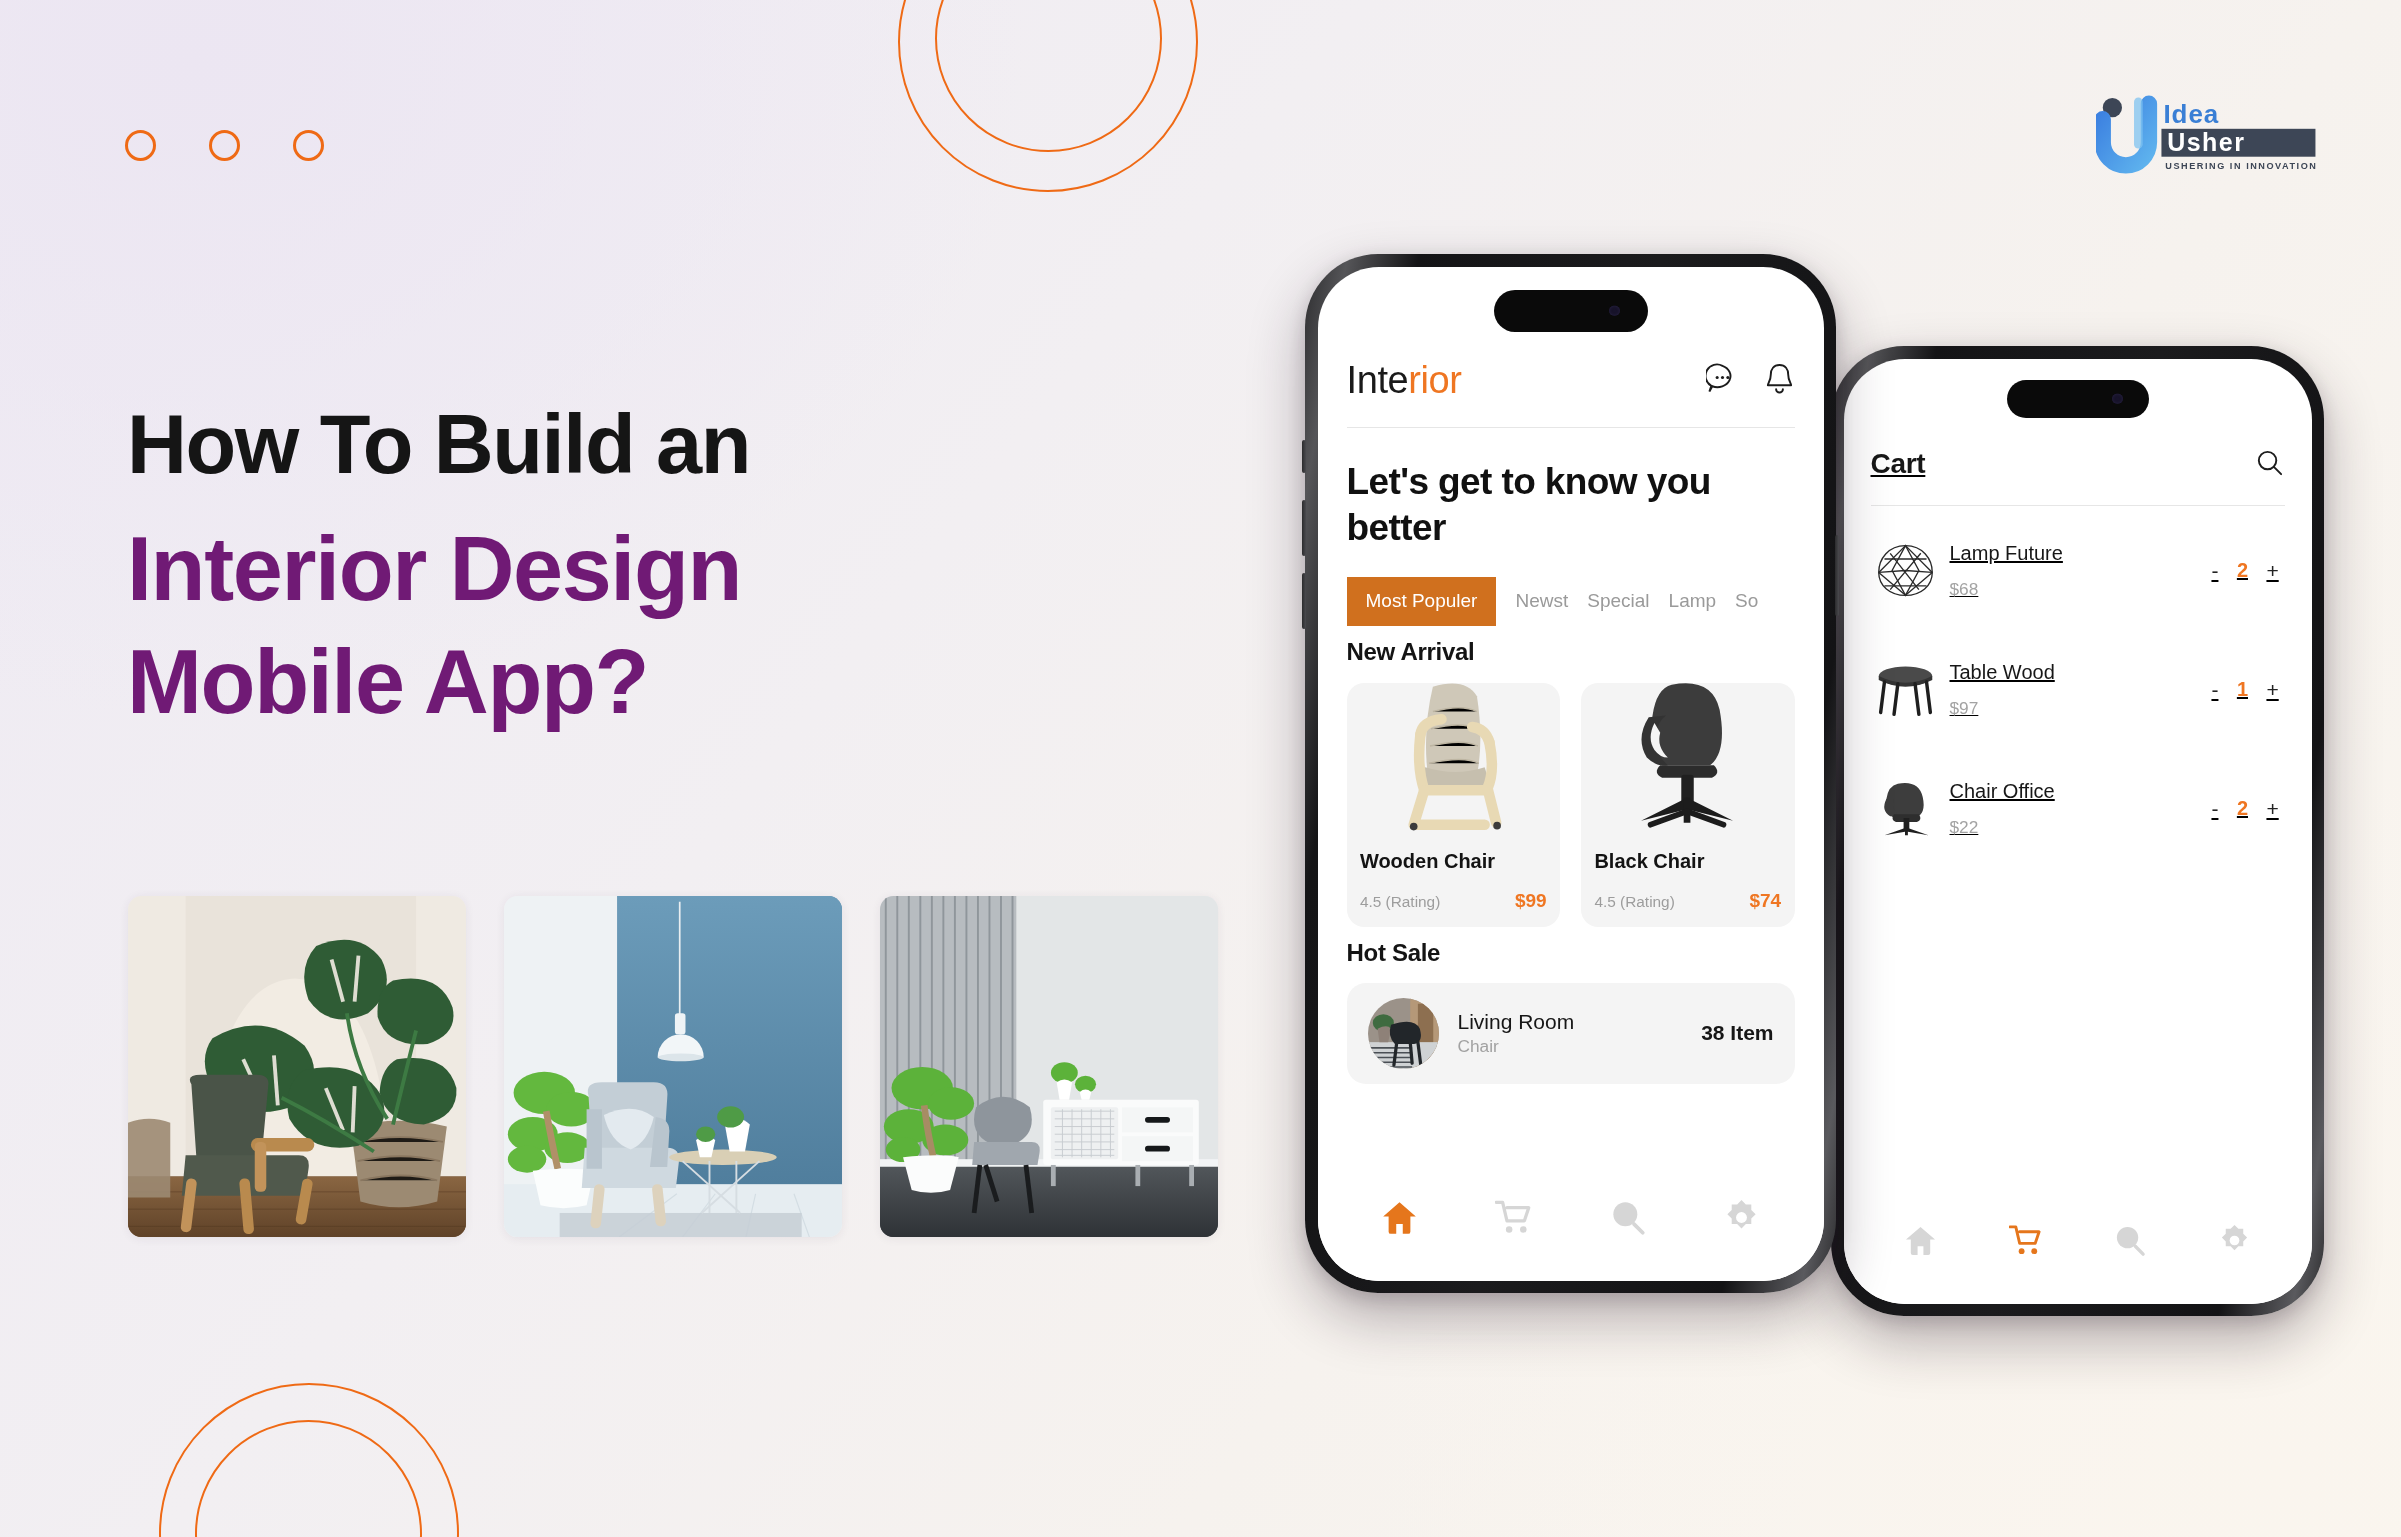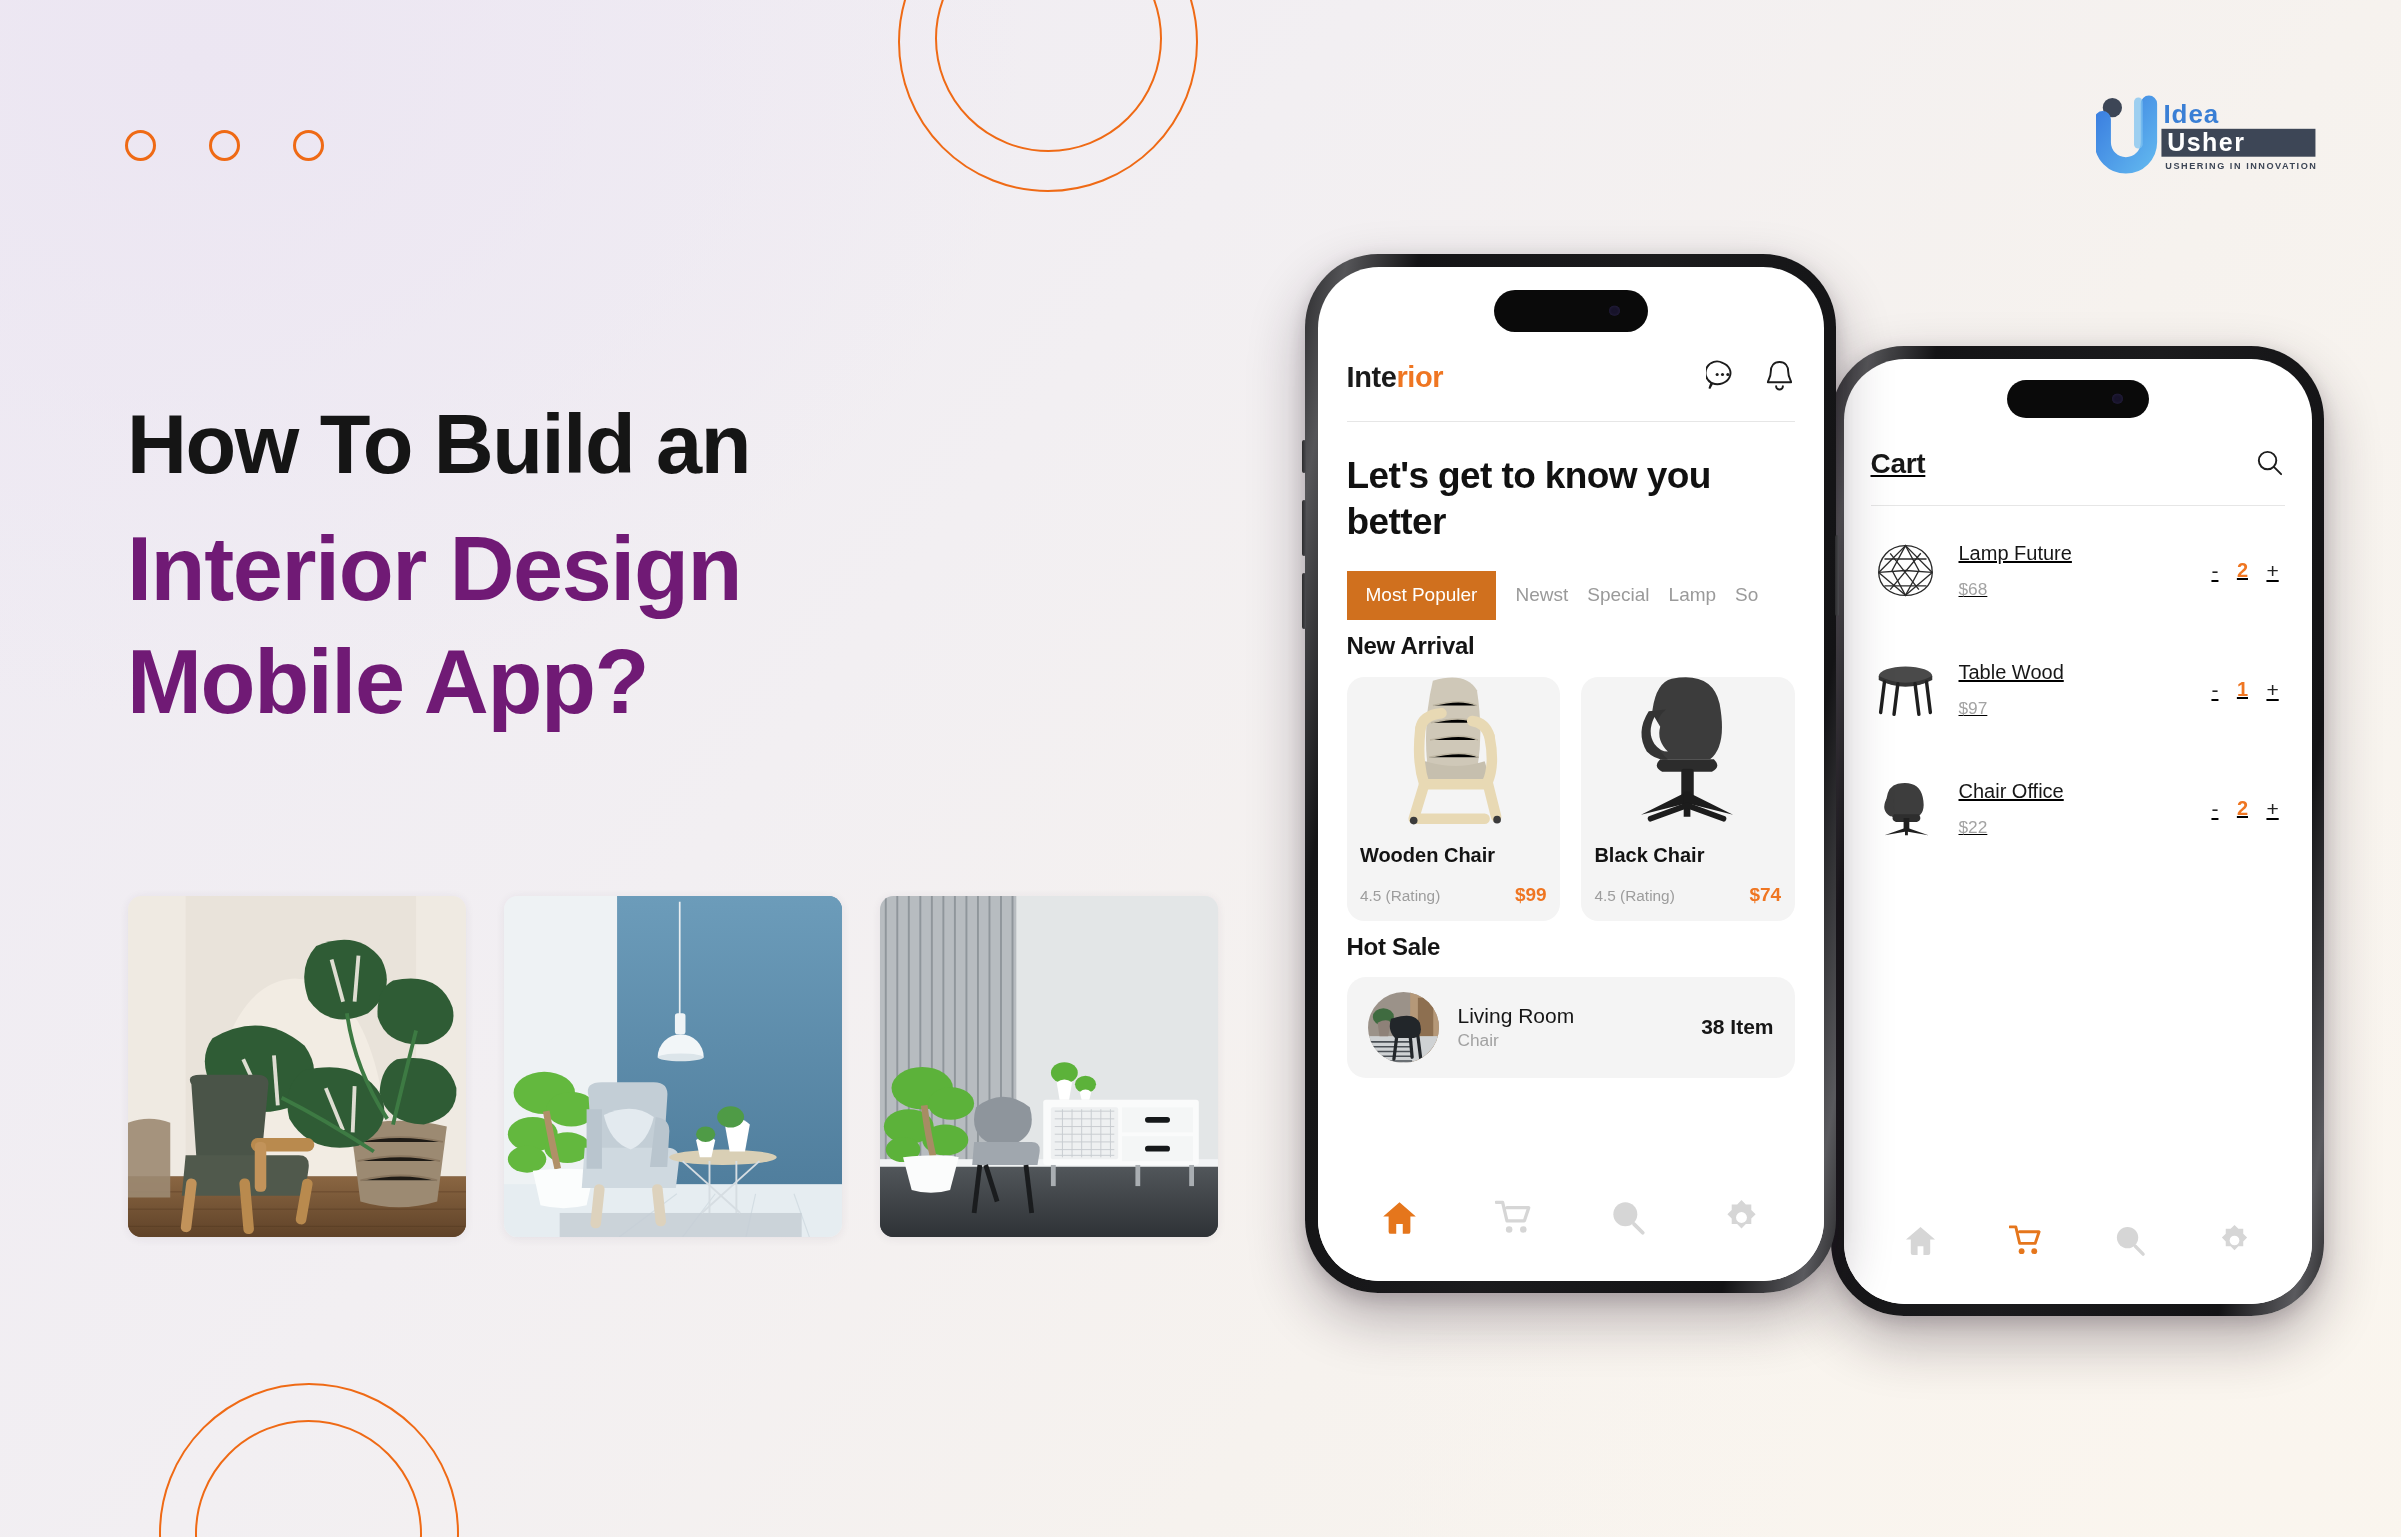--- a/index.html
+++ b/index.html
@@ -72,21 +72,21 @@
 
   
   #phone1 { left:1305px; top:254px; width:531px; height:1039px; }
   
   #phone2 { left:1831px; top:346px; width:493px; height:970px; }
 
   
   .s1 { position:absolute; inset:0; display:flex; flex-direction:column; }
   .s1-top { padding:92px 29px 0 29px; }
   .s1-brand-row { display:flex; align-items:center; justify-content:space-between; }
-  .brand { font-size:29px; font-weight:700; color:#1a1a1a; letter-spacing:-0.4px; }
+  .brand { font-size:38px; font-weight:400; color:#1a1a1a; letter-spacing:-0.4px; }
   .brand .o { color:#ef7622; }
   .brand-icons { display:flex; gap:25px; align-items:center; }
   .divider { height:1px; background:#e6e6e6; margin:25px 0 0 0; }
 
   .s1-body { padding:0 29px; }
   .big-title {
     margin-top:31px; font-size:37px; font-weight:700; color:#111;
     line-height:1.26; letter-spacing:-0.6px;
   }
   .chips { margin-top:25px; display:flex; align-items:center; gap:19px; overflow:hidden; white-space:nowrap; }
@@ -123,21 +123,21 @@
     justify-content:space-around; padding:0 25px 21px 25px; background:#fff;
   }
   .navbar svg { display:block; }
 
   
   .s2 { position:absolute; inset:0; display:flex; flex-direction:column;text-decoration:underline; }
   .s2-top { padding:88px 27px 0 27px; }
   .s2-head { display:flex; align-items:center; justify-content:space-between; }
   .s2-title { font-size:28px; font-weight:600; color:#171717; letter-spacing:-0.3px; }
   .s2-list { padding:5.8px 27px 0 27px; }
-  .cart-row { display:flex; align-items:center; gap:19px; padding:25px 0; }
+  .cart-row { display:flex; align-items:center; gap:10px; padding:25px 0; }
   .cart-thumb { width:69px; height:69px; flex:0 0 auto; display:flex; align-items:center; justify-content:center; }
   .cart-info { flex:1 1 auto; }
   .cart-name { font-size:20px; font-weight:500; color:#171717; }
   .cart-price { font-size:17.3px; color:#a3a3a3; margin-top:14px; }
   .stepper { display:flex; align-items:center; gap:17.3px; flex:0 0 auto; padding-right:5.8px; }
   .step-sign { font-size:21px; color:#232323; }
   .step-qty { font-size:20px; font-weight:700; color:#ef7622; min-width:13.4px; text-align:center; }
 </style>
 </head>
 <body>

